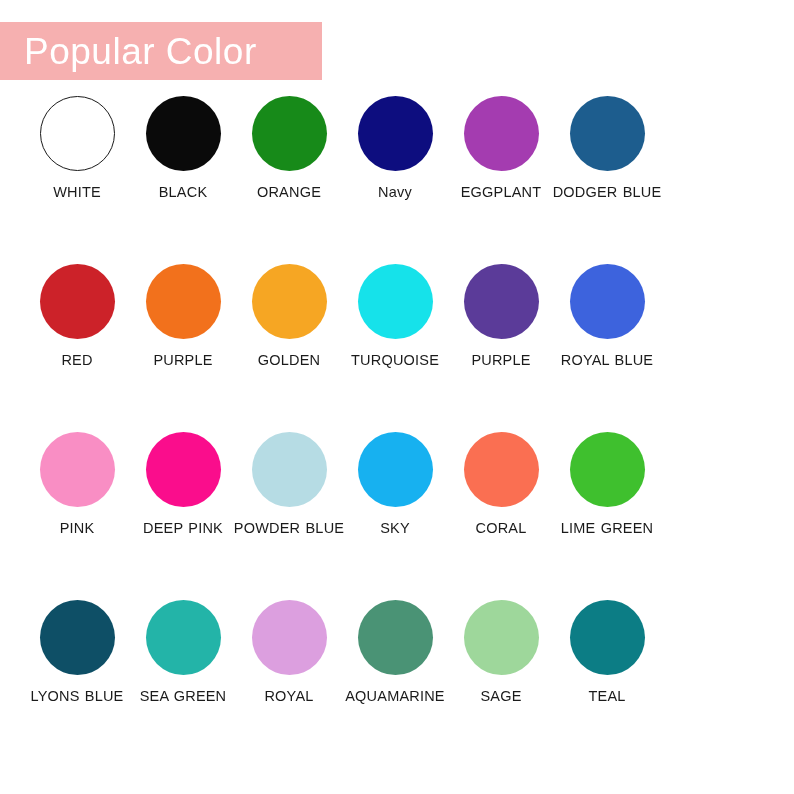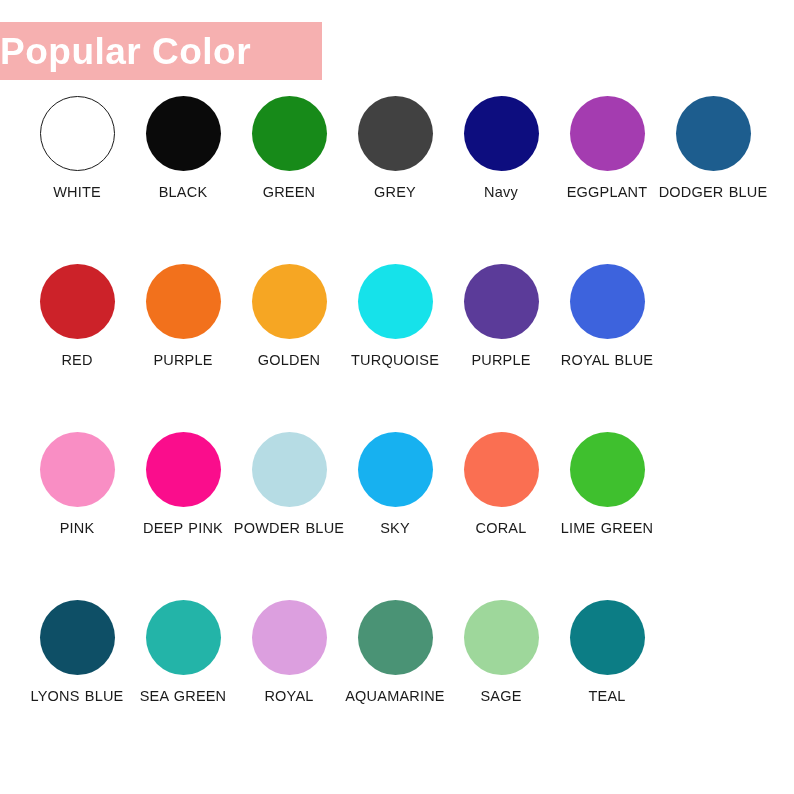--- a/index.html
+++ b/index.html
@@ -23,22 +23,23 @@
     top: 22px;
     width: 322px;
     height: 58px;
     background: #f6b0b0;
     display: flex;
     align-items: center;
   }
   #header-title {
     color: #ffffff;
     font-size: 37px;
-    font-weight: 700;
+    font-weight: 400;
     letter-spacing: 0.5px;
+    padding-left: 24px;
     line-height: 1;
     white-space: nowrap;
   }
 
   
   #swatch-grid {
     position: absolute;
     left: 0;
     top: 96px;
     width: 772px;
@@ -89,25 +90,21 @@
       <div class="swatch-cell">
         <div class="swatch-circle" style="background: rgb(255, 255, 255); border: 1px solid rgb(27, 27, 27);"></div>
         <div class="swatch-label">WHITE</div>
       </div>
       <div class="swatch-cell">
         <div class="swatch-circle" style="background: rgb(10, 10, 10);"></div>
         <div class="swatch-label">BLACK</div>
       </div>
       <div class="swatch-cell">
         <div class="swatch-circle" style="background: rgb(23, 138, 25);"></div>
-        <div class="swatch-label">GREEN</div>
-      </div>
-      <div class="swatch-cell">
-        <div class="swatch-circle" style="background: rgb(65, 65, 65);"></div>
-        <div class="swatch-label">GREY</div>
+        <div class="swatch-label">ORANGE</div>
       </div>
       <div class="swatch-cell">
         <div class="swatch-circle" style="background: rgb(13, 13, 127);"></div>
         <div class="swatch-label">Navy</div>
       </div>
       <div class="swatch-cell">
         <div class="swatch-circle" style="background: rgb(164, 60, 176);"></div>
         <div class="swatch-label">EGGPLANT</div>
       </div>
       <div class="swatch-cell">

